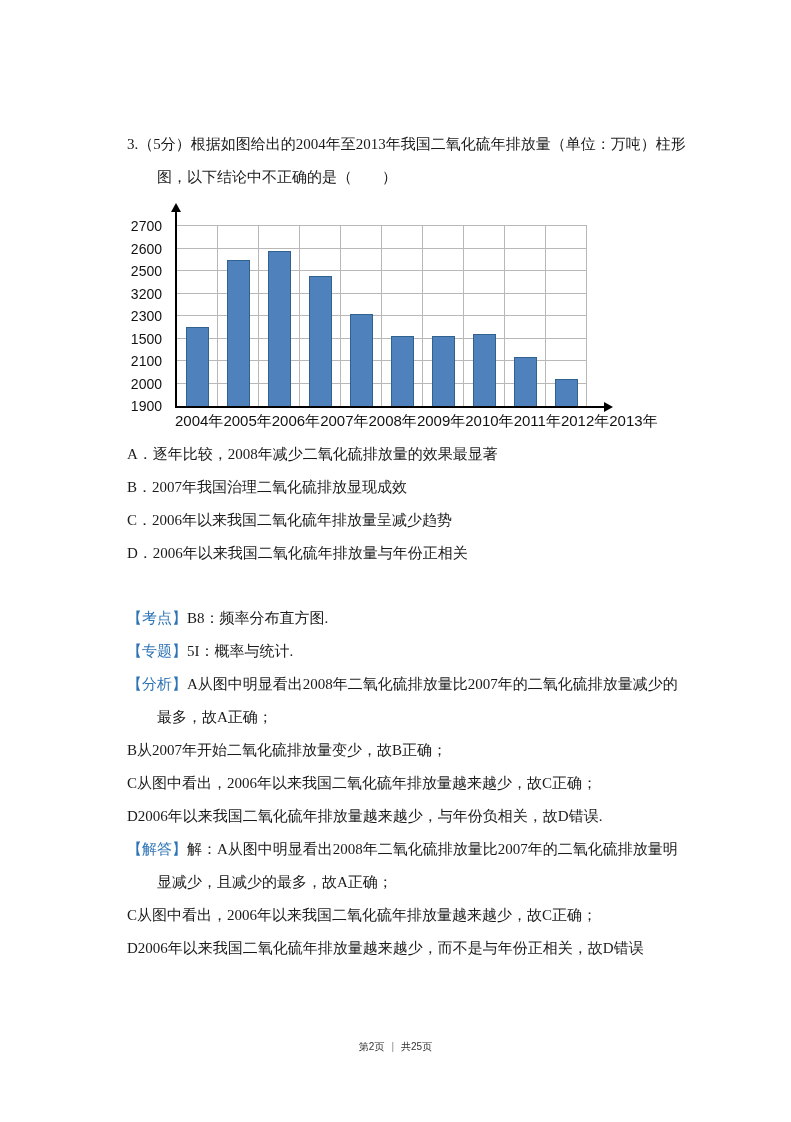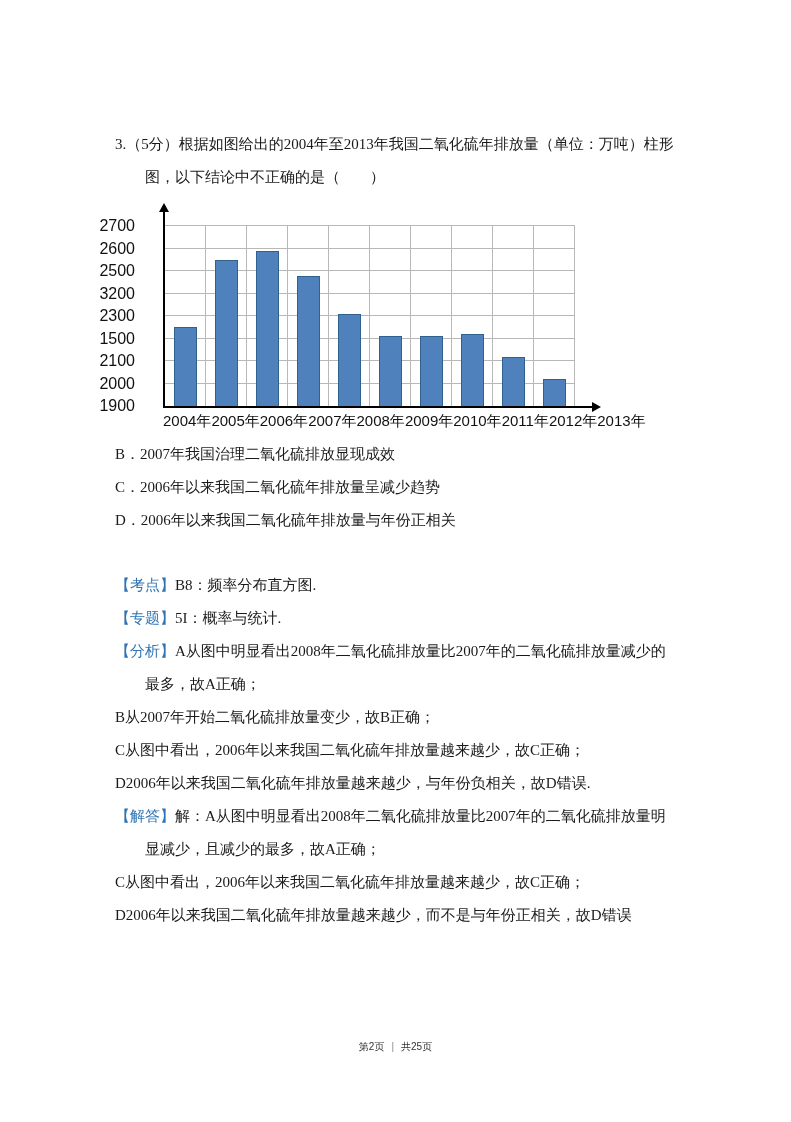--- a/index.html
+++ b/index.html
@@ -9,20 +9,21 @@
     color: #1a1a1a;
     width: 791px;
     height: 1122px;
   }
   .page {
     position: relative;
     width: 676px;
     height: 1122px;
     background: #ffffff;
     overflow: hidden;
+    padding-left: 12px;
   }
   .content {
     padding: 128px 115px 0 115px;
     width: 561px;
     font-size: 15px;
   }
   p.stem, p.option, p.ann {
     line-height: 33px;
     margin: 0;
   }
@@ -61,22 +62,22 @@
     border-bottom: 9px solid #000;
   }
   .x-axis-ext { position: absolute; left: 456px; top: 200px; width: 18px; height: 2px; background: #000; }
   .x-arrow {
     position: absolute; left: 473px; top: 196px; width: 0; height: 0;
     border-top: 5px solid transparent; border-bottom: 5px solid transparent;
     border-left: 9px solid #000;
   }
   .y-labels { position: absolute; left: 0; top: 20px; width: 38px; height: 182px; }
   .y-label {
-    position: absolute; right: 22px; transform: translateY(-50%);
-    font-size: 16px; line-height: 1;
+    position: absolute; right: 7px; transform: translateY(-50%);
+    font-size: 14px; line-height: 1;
     font-family: "Liberation Sans", sans-serif; color: #111;
   }
   .x-labels { position: absolute; left: 44px; top: 206px; width: 412px; display: flex; }
   .x-label {
     flex: 1; text-align: center; white-space: nowrap;
     font-size: 15px; font-family: "Liberation Sans", sans-serif; color: #111;
   }
 
   
   .footer {
@@ -151,20 +152,21 @@
           <div class="x-label">2007年</div>
           <div class="x-label">2008年</div>
           <div class="x-label">2009年</div>
           <div class="x-label">2010年</div>
           <div class="x-label">2011年</div>
           <div class="x-label">2012年</div>
           <div class="x-label">2013年</div>
         </div>
     </div>
 
+    <p class="option">A．逐年比较，2008年减少二氧化硫排放量的效果最显著</p>
     <p class="option">B．2007年我国治理二氧化硫排放显现成效</p>
     <p class="option">C．2006年以来我国二氧化硫年排放量呈减少趋势</p>
     <p class="option">D．2006年以来我国二氧化硫年排放量与年份正相关</p>
 
     <div class="sections">
       <p class="ann"><span class="tag">【考点】</span><span>B8：频率分布直方图.</span></p>
       <p class="ann"><span class="tag">【专题】</span><span>5I：概率与统计.</span></p>
       <p class="ann hang"><span class="tag">【分析】</span><span>A从图中明显看出2008年二氧化硫排放量比2007年的二氧化硫排放量减少的最多，故A正确；</span></p>
       <p class="ann"><span>B从2007年开始二氧化硫排放量变少，故B正确；</span></p>
       <p class="ann"><span>C从图中看出，2006年以来我国二氧化硫年排放量越来越少，故C正确；</span></p>

